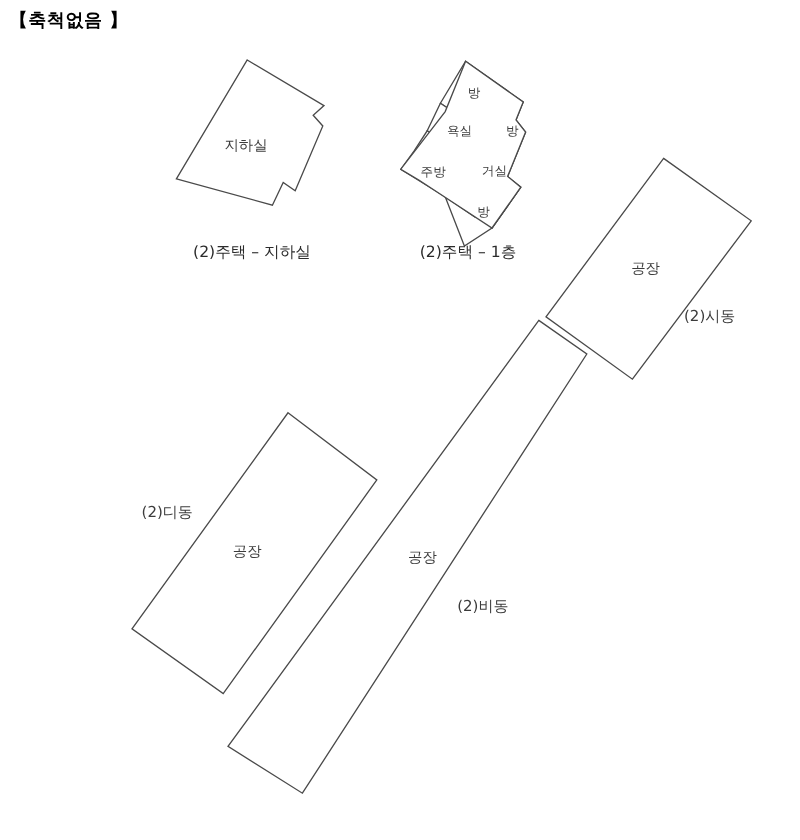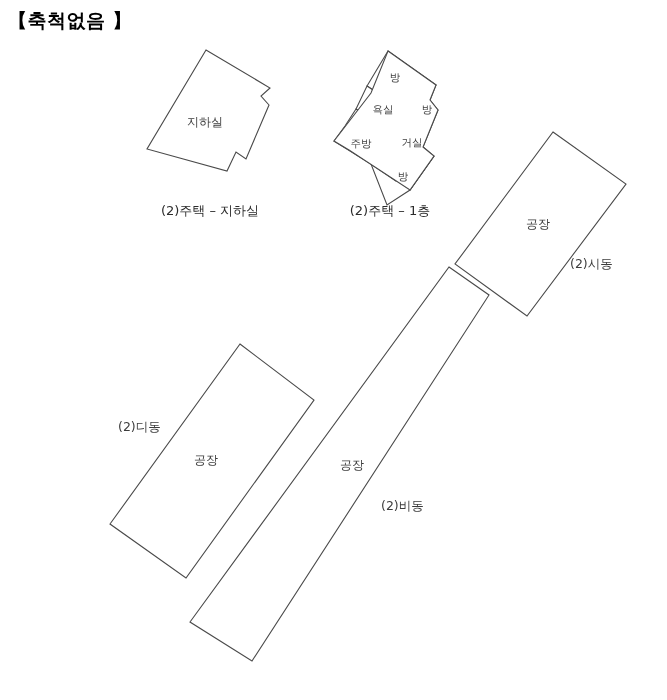--- a/index.html
+++ b/index.html
@@ -18,21 +18,21 @@
   #page {
     position: relative;
     width: 667px;
     height: 700px;
     background: #ffffff;
   }
   #title {
     position: absolute;
     left: 8px;
     top: 8px;
-    font-size: 19px;
+    font-size: 15px;
     font-weight: bold;
     letter-spacing: 0.5px;
     color: #000000;
     white-space: nowrap;
   }
   #plan-svg {
     position: absolute;
     left: 0;
     top: 0;
     width: 667px;

